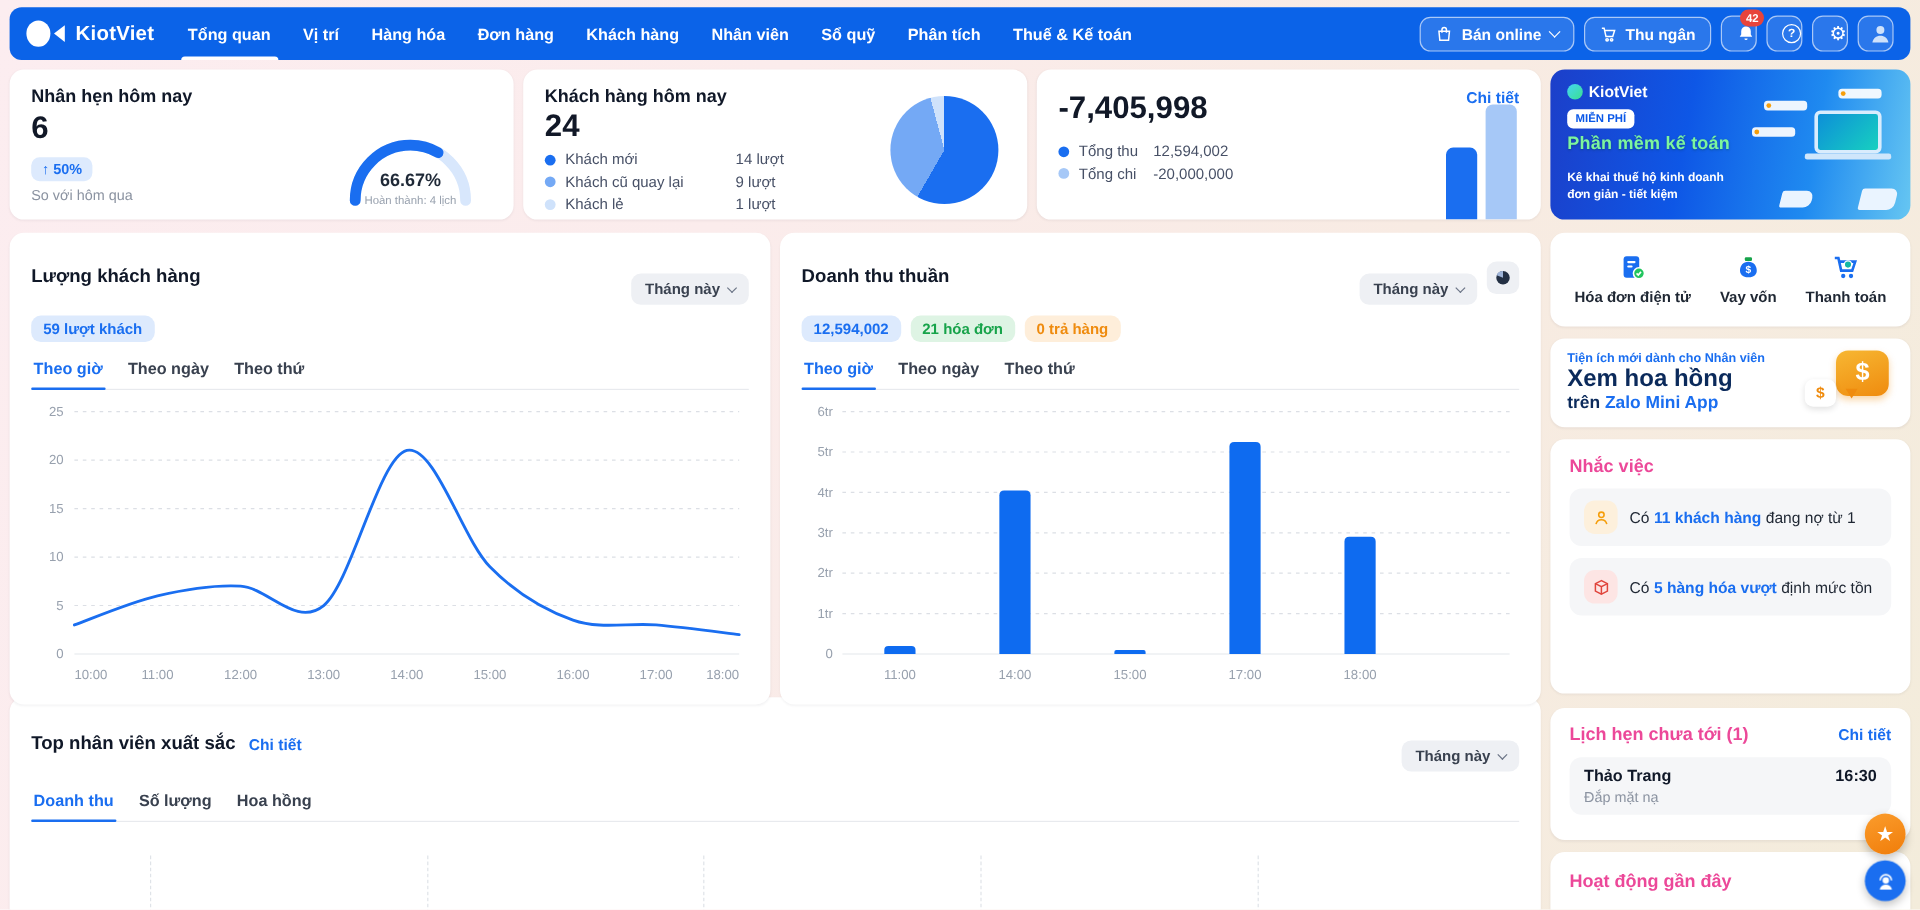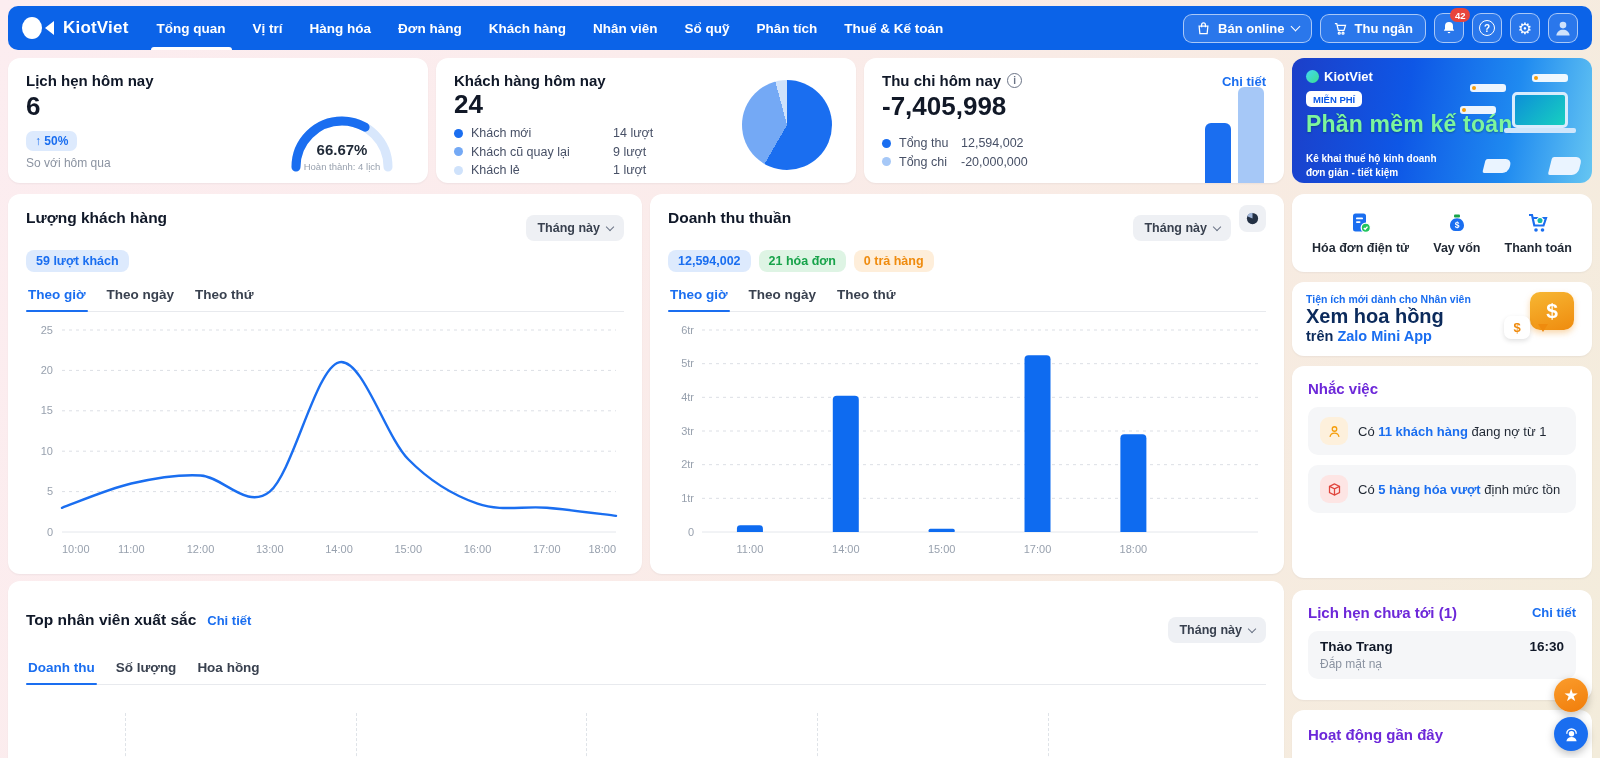--- a/index.html
+++ b/index.html
@@ -13,21 +13,21 @@
   .logo-c { width:20px; height:22px; background:#fff; border-radius:50%; }
   .logo-t { width:0; height:0; border-top:7px solid transparent; border-bottom:7px solid transparent; border-right:9px solid #fff; }
   .brand { font-size:17px; font-weight:700; letter-spacing:.2px; }
   .nav { display:flex; gap:27px; margin-left:28px; height:100%; align-items:center; }
   .nav-it { font-size:13.5px; font-weight:600; position:relative; height:100%; display:flex; align-items:center; cursor:pointer; white-space:nowrap; }
   .nav-it.act::after { content:""; position:absolute; left:-6px; right:-6px; bottom:0; height:3.5px; background:#fff; border-radius:4px 4px 0 0; }
   .hacts { margin-left:auto; display:flex; align-items:center; gap:8px; }
   .pillb { height:29px; display:flex; align-items:center; gap:7px; padding:0 12px; border-radius:9px;
            background:rgba(255,255,255,.13); border:1px solid rgba(255,255,255,.6); font-size:13px; font-weight:700; cursor:pointer; }
   .icob { width:30px; height:30px; border-radius:9px; background:rgba(255,255,255,.13); border:1px solid rgba(255,255,255,.6);
-          display:flex; align-items:center; justify-content:center; position:relative; cursor:pointer; }
+          display:flex; align-items:center; justify-content:flex-end; position:relative; cursor:pointer; }
   .badge42 { position:absolute; top:-6px; right:-7px; background:#e8443b; color:#fff; font-size:9.5px; font-weight:700;
              padding:1.5px 4.5px; border-radius:9px; line-height:1.2; }
   .chev { width:7px; height:7px; border-right:1.7px solid currentColor; border-bottom:1.7px solid currentColor; transform:rotate(45deg); margin-top:-4px; }
 
   
   .main { position:absolute; top:58px; left:8px; right:8px; display:grid; grid-template-columns:1fr 300px; gap:8px; }
   .card { background:#fff; border-radius:12px; box-shadow:0 1px 2px rgba(16,24,40,.05); }
   .row1 { display:grid; grid-template-columns:repeat(3,1fr); gap:8px; height:125px; }
   .row2 { display:grid; grid-template-columns:repeat(2,1fr); gap:8px; height:377px; margin-top:11px; }
   .row3 { height:240px; margin-top:10px; }
@@ -45,21 +45,21 @@
   .lval { margin-left:14px; color:#475066; min-width:52px; }
   .pie { position:absolute; right:24px; top:22px; width:90px; height:90px; border-radius:50%; }
   .linktxt { color:#1a6ef0; font-size:13px; font-weight:600; cursor:pointer; }
   .cash-detail { position:absolute; top:16px; right:18px; }
   .minibars { position:absolute; right:20px; bottom:0; display:flex; align-items:flex-end; gap:7px; height:100px; }
   .minibars div { width:26px; border-radius:6px 6px 0 0; }
   .infoi { width:15px; height:15px; border-radius:50%; border:1.4px solid #6b7486; color:#6b7486; font-size:10px; font-weight:700;
            display:inline-flex; align-items:center; justify-content:center; font-style:normal; }
 
   
-  .chcard { padding:1px 18px 12px; display:flex; flex-direction:column; }
+  .chcard { padding:14px 18px 12px; display:flex; flex-direction:column; }
   .chhead { display:flex; align-items:center; }
   .chhead h3 { font-size:15.5px; font-weight:700; color:#101828; }
   .drop { margin-left:auto; background:#eef0f4; border-radius:8px; padding:6px 11px; font-size:12.5px; font-weight:600; color:#39414f;
           display:flex; align-items:center; gap:7px; cursor:pointer;margin-top:20px; }
   .drop .chev { border-color:#6b7486; width:6px; height:6px; margin-top:-2px; }
   .sqbtn { width:27px; height:27px; background:#eef0f4; border-radius:8px; margin-left:8px; display:flex; align-items:center; justify-content:center; cursor:pointer; }
   .pillrow { display:flex; gap:8px; margin-top:9px; }
   .pm { font-size:12.5px; font-weight:700; padding:4px 10px; border-radius:8px; }
   .pm-blue { background:#ddeafd; color:#1a6ef0; }
   .pm-green { background:#def4e4; color:#17a34a; }
@@ -78,21 +78,21 @@
   .vline { position:absolute; top:16px; bottom:0; border-left:1px dashed #dfe3e8; }
   .hbar { position:absolute; top:78px; height:26px; border-radius:0 13px 13px 0; }
 
   
   .side { display:flex; flex-direction:column; }
   .banner { height:125px; border-radius:12px; overflow:hidden; position:relative; color:#fff;
             background:linear-gradient(100deg,#1c3fc9 0%,#0e57e6 38%,#1f8af0 72%,#66c6f2 100%); padding:11px 14px; }
   .bbrand { display:flex; align-items:center; gap:5px; font-size:13px; font-weight:700; }
   .bmark { width:13px; height:13px; border-radius:50%; background:linear-gradient(135deg,#45d6f5,#3ae08e); }
   .freetag { display:inline-block; background:#fff; color:#0a58e8; font-size:9.5px; font-weight:800; padding:2.5px 7px; border-radius:5px; margin-top:7px; }
-  .btitle { font-size:23px; font-weight:800; color:#7df59d; margin-top:4px; text-shadow:0 1px 2px rgba(0,50,30,.35); letter-spacing:.2px; }
+  .btitle { font-size:15px; font-weight:800; color:#7df59d; margin-top:4px; text-shadow:0 1px 2px rgba(0,50,30,.35); letter-spacing:.2px; }
   .bsub { font-size:10px; font-weight:700; line-height:1.35; margin-top:14px; }
   .lap { position:absolute; right:16px; top:34px; }
   .lap-s { width:56px; height:36px; border:3px solid #d9ecfd; border-radius:5px; background:linear-gradient(135deg,#0d8fd8,#17d0c0); }
   .lap-b { width:72px; height:5px; background:#cfe6fb; border-radius:2px; margin:0 0 0 -8px; }
   .chip { position:absolute; width:36px; height:8px; background:rgba(255,255,255,.92); border-radius:3px; }
   .chip::before { content:""; position:absolute; left:2px; top:2px; width:4px; height:4px; border-radius:50%; background:#f59e0b; }
   .book { position:absolute; width:26px; height:14px; background:#eaf4ff; border-radius:2px 6px 6px 2px; transform:skewX(-14deg); }
 
   .qlinks { height:78px; margin-top:11px; display:flex; align-items:center; justify-content:space-around; padding:0 8px; }
   .qitem { display:flex; flex-direction:column; align-items:center; gap:6px; font-size:12.5px; font-weight:600; color:#1f2733; cursor:pointer; }
@@ -102,21 +102,21 @@
   .zt { color:#0b2a5b; font-size:20px; font-weight:800; line-height:1.15; }
   .zs { font-size:14.5px; font-weight:700; color:#0b2a5b; }
   .zs b { color:#1a6ef0;margin-top:39px; }
   .bub { position:absolute; right:18px; top:10px; width:44px; height:38px; background:linear-gradient(160deg,#f7b733,#ef8b0e); border-radius:10px;
          display:flex; align-items:center; justify-content:center; color:#fff; font-size:21px; font-weight:800; box-shadow:0 3px 6px rgba(239,139,14,.35); }
   .bub::after { content:""; position:absolute; bottom:-7px; left:8px; border:5px solid transparent; border-top:8px solid #ef8b0e; }
   .bub2 { position:absolute; right:62px; top:34px; width:26px; height:23px; background:#fff; border-radius:7px; color:#ef8b0e;
           font-size:13px; font-weight:800; display:flex; align-items:center; justify-content:center; box-shadow:0 2px 5px rgba(0,0,0,.12); }
 
   .remind { height:212px; margin-top:10px; padding:14px 16px; }
-  .remind h3, .upc h3, .recent h3 { font-size:15px; font-weight:700; color:#6d28d9; }
+  .remind h3, .upc h3, .recent h3 { font-size:15px; font-weight:700; color:#ec4899; }
   .rrow { display:flex; align-items:center; gap:10px; background:#f5f6f8; border-radius:10px; height:48px; padding:0 12px; margin-top:10px; cursor:pointer; }
   .rico { width:28px; height:28px; border-radius:9px; display:flex; align-items:center; justify-content:center; flex:none; }
   .rtxt { font-size:13px; color:#1f2733; }
   .rtxt b { color:#1a6ef0; font-weight:600; }
 
   .upc { height:110px; margin-top:12px; padding:14px 16px; }
   .upc-head { display:flex; align-items:center; justify-content:space-between; }
   .apt { background:#f5f6f8; border-radius:10px; padding:8px 12px; margin-top:10px; }
   .apt-top { display:flex; justify-content:space-between; font-size:13.5px; font-weight:700; color:#101828; }
   .apt-sub { font-size:12px; color:#8b93a1; margin-top:3px; }
@@ -186,21 +186,21 @@
         </svg>
     </div>
   </div>
 </header>
 
 <div class="main">
   <div>
 
     <div class="row1">
       <div class="card stat">
-        <h3>Lịch hẹn hôm nay</h3>
+        <h3>Nhân hẹn hôm nay</h3>
         <div class="big">6</div>
         <span class="chgpill">↑ 50%</span>
         <div class="muted">So với hôm qua</div>
         <svg class="gauge" width="132" height="66">
           <path d="M20,58 A46,46 0 0 1 112,58" fill="none" stroke="#d8e7fc" stroke-width="9" stroke-linecap="round"></path>
           <path id="gauge-fill" d="M20,58 A46,46 0 0 1 112,58" fill="none" stroke="#1a6ef0" stroke-width="9" stroke-linecap="round" stroke-dasharray="96.3469918188225 144.51326206513048"></path>
           <text x="66" y="46" text-anchor="middle" style="font-size:15px;font-weight:700;fill:#1f2937">66.67%</text>
           <text x="66" y="61" text-anchor="middle" style="font-size:9.5px">Hoàn thành: 4 lịch</text>
         </svg>
       </div>
@@ -222,24 +222,20 @@
           <div class="lrow">
               <span class="dot" style="background: rgb(207, 226, 251);"></span>
               <span style="width:128px">Khách lẻ</span>
               <span class="lval">1 lượt</span>
             </div>
         </div>
         <div class="pie" id="pie" style="background: conic-gradient(rgb(26, 110, 240) 0deg, rgb(26, 110, 240) 210deg, rgb(116, 169, 245) 210deg, rgb(116, 169, 245) 345deg, rgb(207, 226, 251) 345deg, rgb(207, 226, 251) 360deg);"></div>
       </div>
 
       <div class="card stat">
-        <h3>
-            <span>Thu chi hôm nay</span>
-            <i class="infoi">i</i>
-          </h3>
         <span class="linktxt cash-detail">Chi tiết</span>
         <div class="big">-7,405,998</div>
         <div class="legend" style="margin-top:14px">
           <div class="lrow">
               <span class="dot" style="background: rgb(26, 110, 240);"></span>
               <span style="width:62px">Tổng thu</span>
               <span>12,594,002</span>
             </div>
           <div class="lrow">
               <span class="dot" style="background: rgb(166, 200, 247);"></span>

